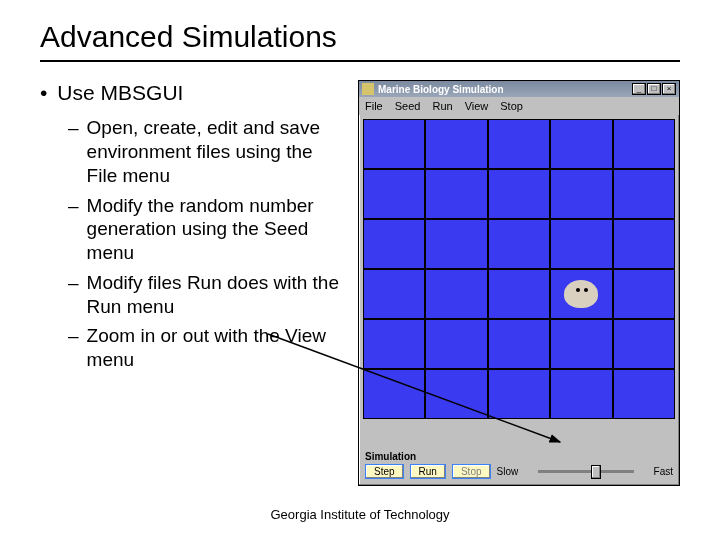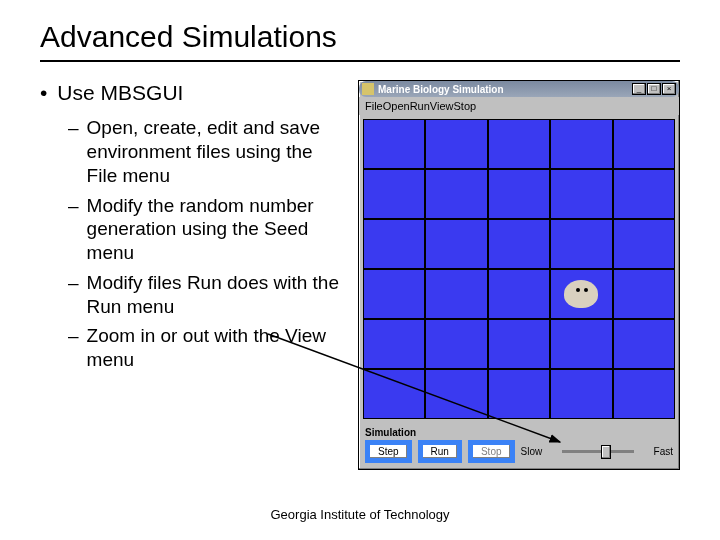--- a/index.html
+++ b/index.html
@@ -61,39 +61,39 @@
     font-size: 10px;
     font-family: Tahoma, Arial, sans-serif;
   }
   .titlebar {
     background: linear-gradient(#7b8aa0, #9aa6b8);
     color: #fff;
     display: flex;
     align-items: center;
     padding: 2px 3px;
     gap: 4px;
-    border-radius: 7px;
   }
   .titlebar .icon {
     width: 12px; height: 12px;
     background: #d6c46a;
     display: inline-block;
   }
   .titlebar .ttl { flex: 1; font-weight: bold; font-size: 10px; }
   .winbtns { display: flex; gap: 1px; }
   .winbtn {
     width: 14px; height: 12px;
     background: #c0c0c0;
     border: 1px solid #000;
     box-shadow: inset -1px -1px 0 #808080, inset 1px 1px 0 #fff;
     font-size: 8px; line-height: 10px; text-align: center;
     color:#000;
   }
   .menubar {
     display: flex;
+    gap: 12px;
     padding: 3px 6px;
     background: #c0c0c0;
     font-size: 11px;
   }
   .menubar span { cursor: default; }
   .grid-wrap {
     padding: 4px;
   }
   .grid {
     width: 100%;
@@ -120,30 +120,31 @@
   .fish-shape::before, .fish-shape::after {
     content:"";
     position:absolute;
     width:4px; height:4px; background:#000; border-radius:50%;
     top:8px;
   }
   .fish-shape::before { left:12px; }
   .fish-shape::after { left:20px; }
   .sim-panel {
     padding: 4px 6px 6px 6px;
+    margin-top: 24px;
   }
   .sim-label { font-weight: bold; font-size: 10px; margin-bottom: 2px; }
   .sim-controls {
     display: flex;
     align-items: center;
     gap: 6px;
   }
   .btn {
-    background: #ffffff;
-    border: 5px solid #3b82f6;
+    background: #fef9c3;
+    border: 1px solid #3b82f6;
     box-shadow: inset -1px -1px 0 #808080, inset 1px 1px 0 #fff;
     padding: 1px 8px;
     font-size: 10px;
     font-family: inherit;
   }
   .btn[disabled] { color: #808080; text-align: right; }
   .slider {
     flex:1;
     display:flex;
     align-items:center;
@@ -207,21 +208,21 @@
         <span class="icon"></span>
         <span class="ttl">Marine Biology Simulation</span>
         <div class="winbtns">
           <div class="winbtn">_</div>
           <div class="winbtn">□</div>
           <div class="winbtn">×</div>
         </div>
       </div>
       <div class="menubar">
         <span>File</span>
-        <span>Open</span>
+        <span>Seed</span>
         <span>Run</span>
         <span>View</span>
         <span>Stop</span>
       </div>
       <div class="grid-wrap">
         <div class="grid">
           <div class="cell"></div>
             <div class="cell"></div>
             <div class="cell"></div>
             <div class="cell"></div>

